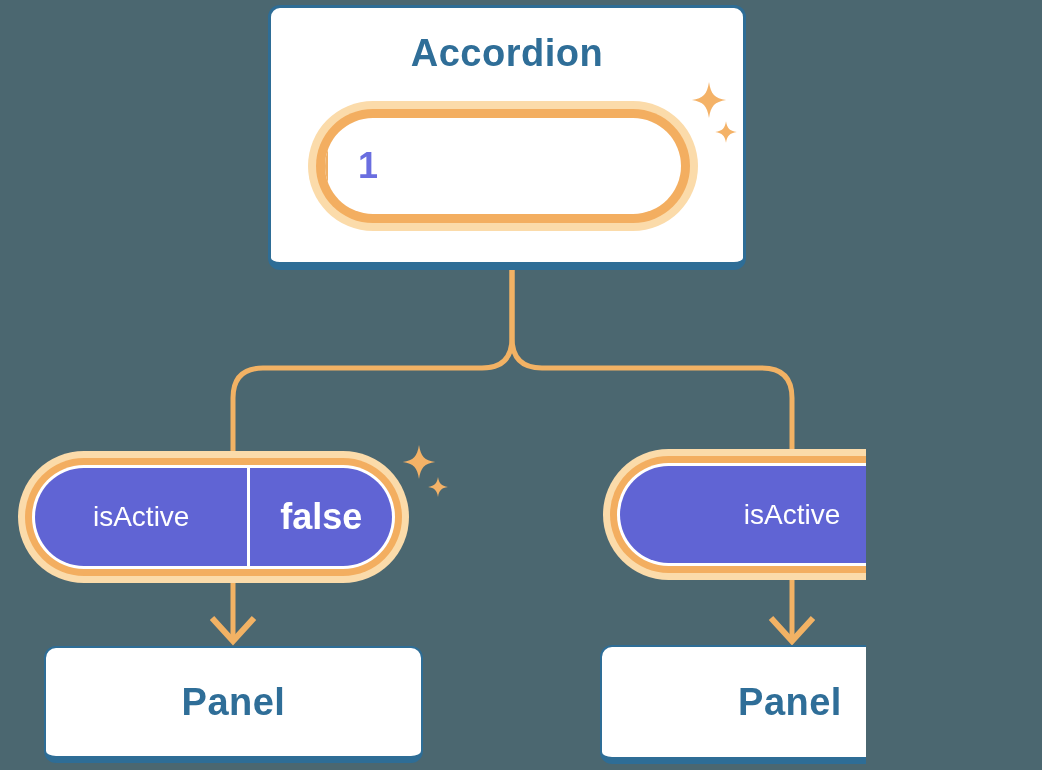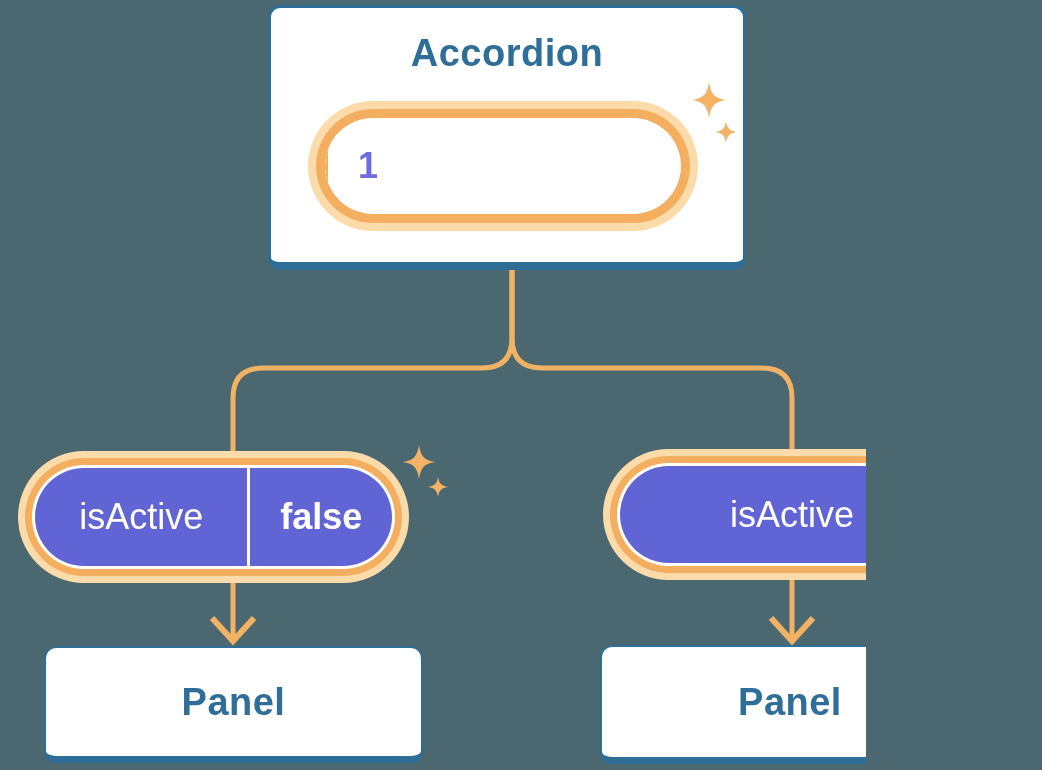--- a/index.html
+++ b/index.html
@@ -116,21 +116,21 @@
     box-sizing: border-box;
     display: flex;
     align-items: stretch;
     overflow: hidden;
   }
   .pill-purple .pill-label {
     flex: 1.5;
     display: flex;
     align-items: center;
     justify-content: center;
-    font-size: 36px;
+    font-size: 28px;
     color: #FFFFFF;
   }
   .pill-purple .pill-value {
     flex: 1;
     display: flex;
     align-items: center;
     justify-content: center;
     font-size: 36px;
     font-weight: 700;
     color: #ffffff;

